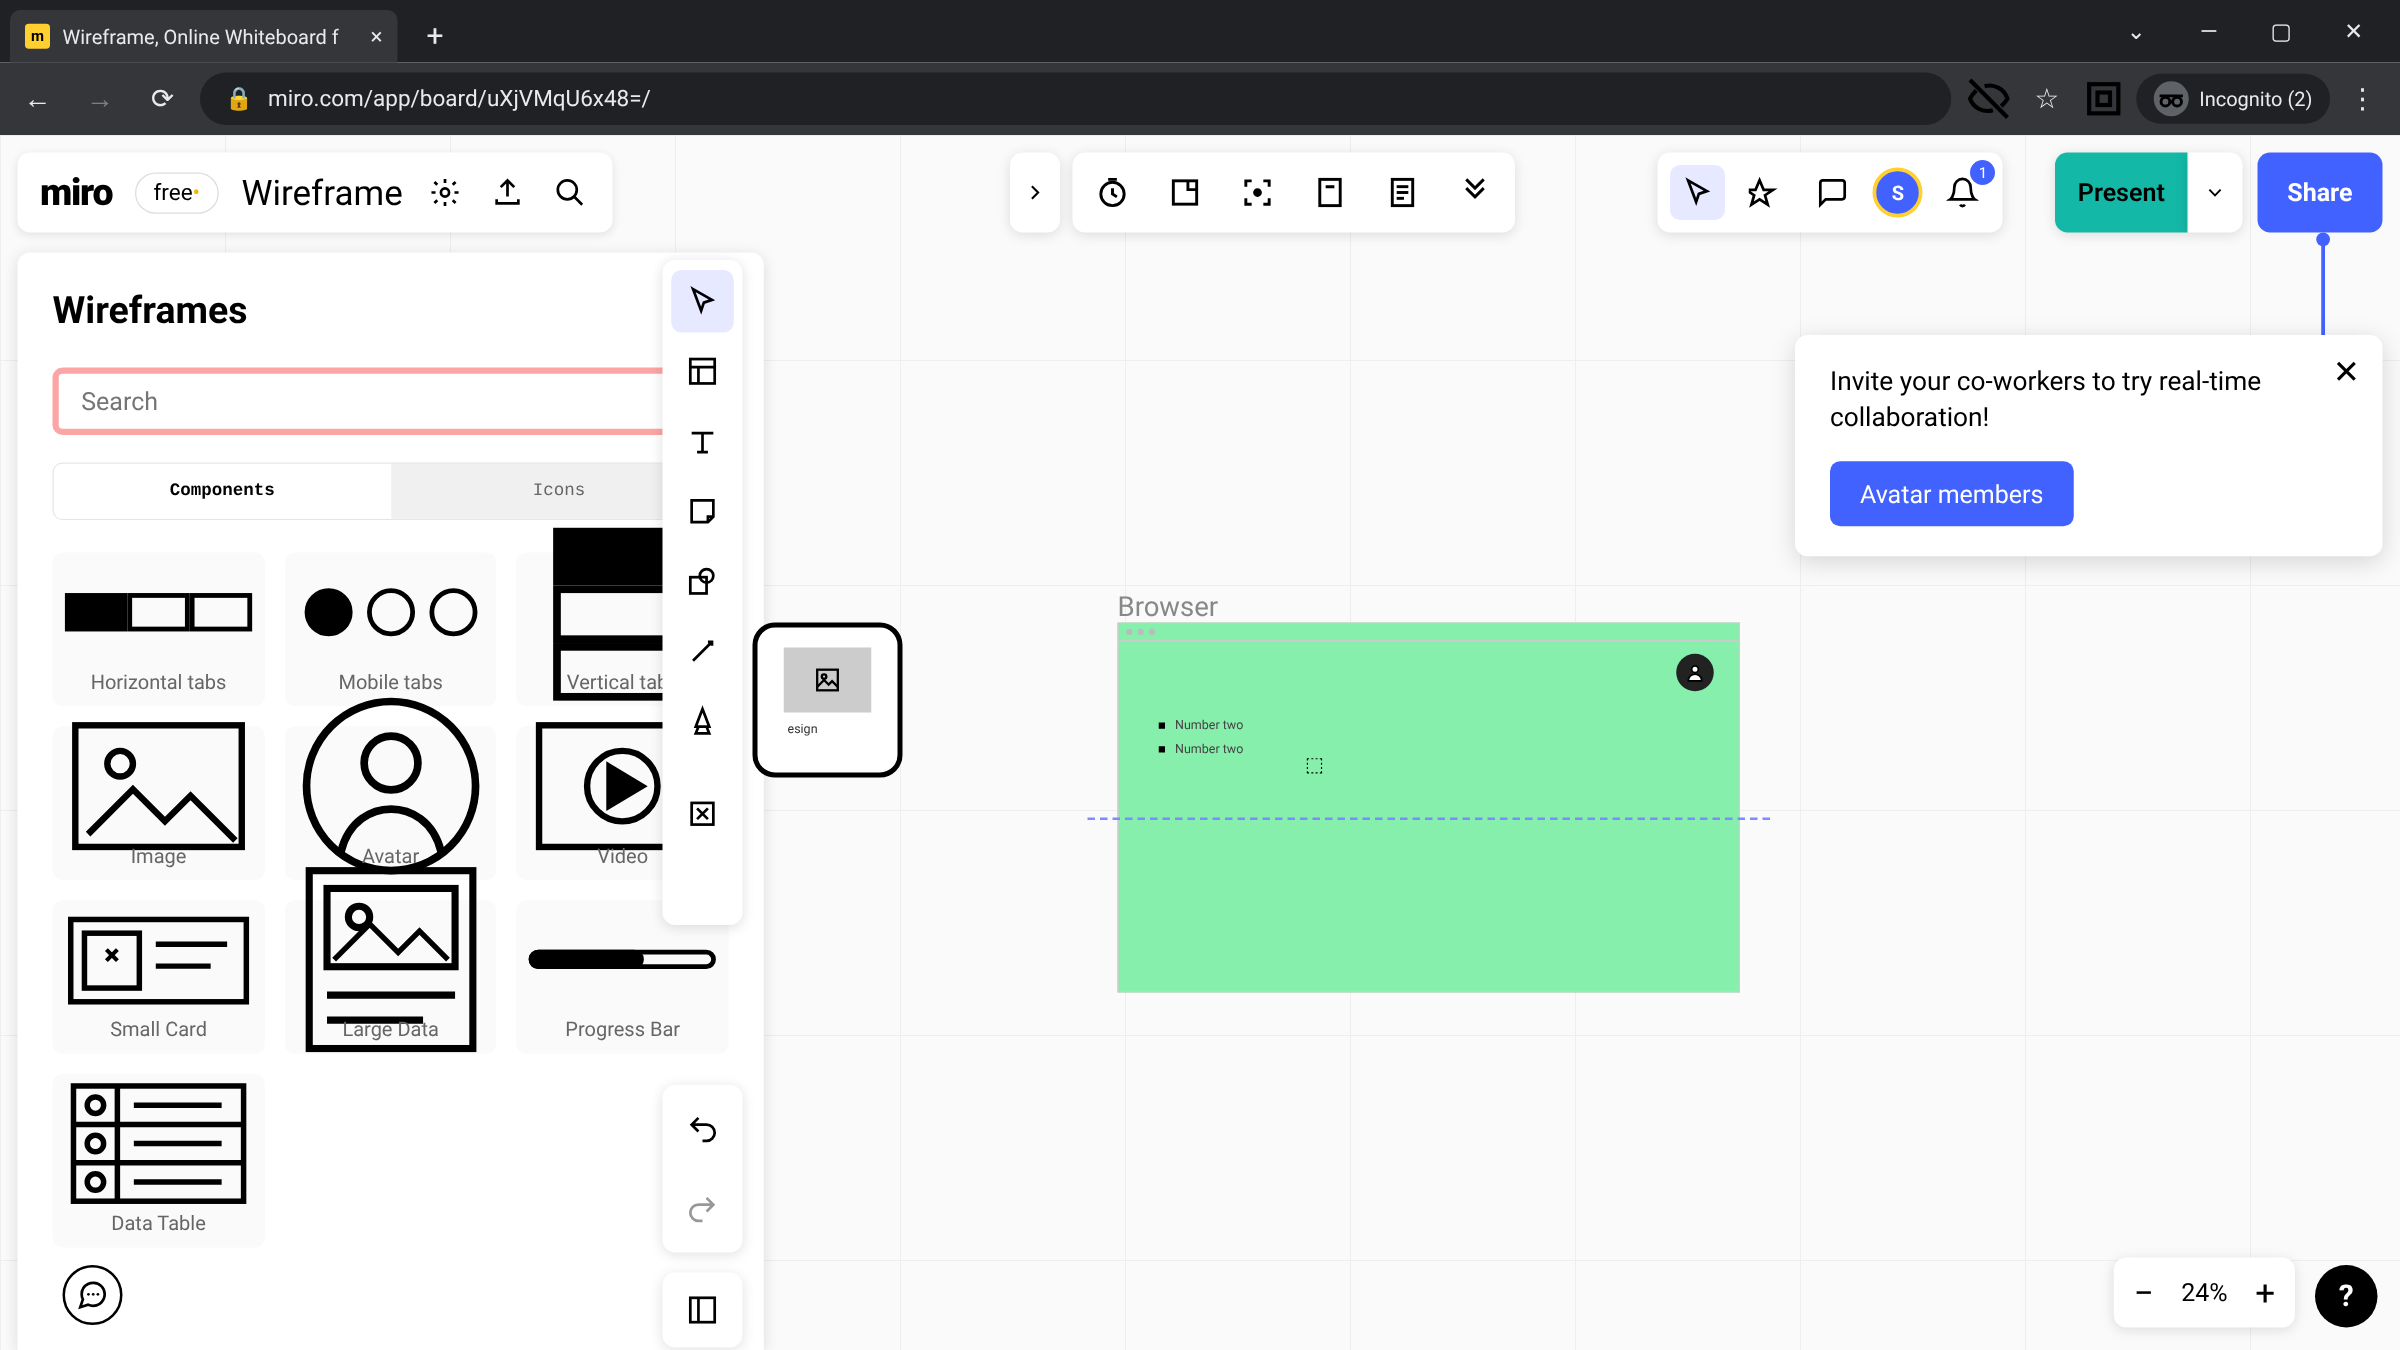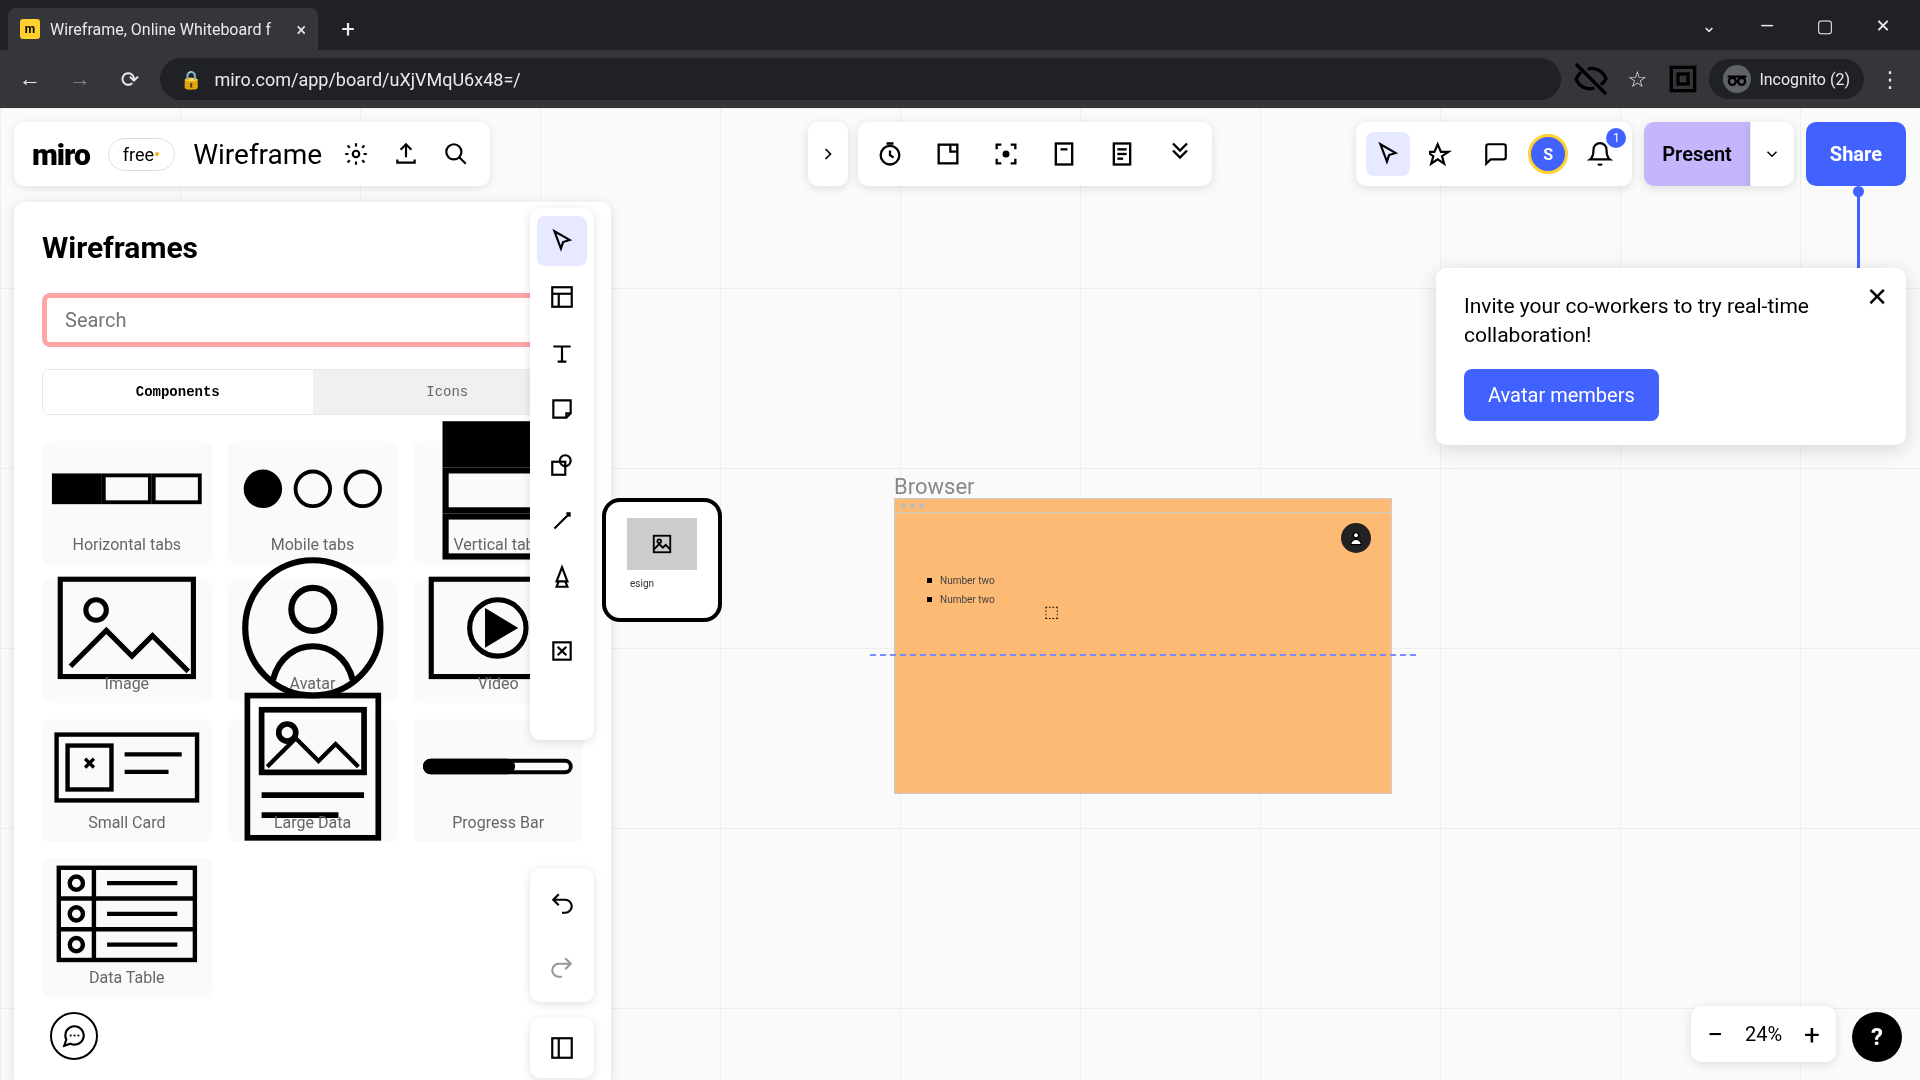--- a/index.html
+++ b/index.html
@@ -70,38 +70,38 @@
 
 
 .top-right { position: absolute; top: 14px; right: 14px; height: 64px; display: flex; align-items: center; gap: 12px; }
 .tr-group { background: #fff; border-radius: 10px; box-shadow: 0 2px 10px rgba(0,0,0,0.12); height: 64px; display: flex; align-items: center; padding: 0 10px; gap: 10px; }
 .tr-btn { width: 44px; height: 44px; display: flex; align-items: center; justify-content: center; cursor: pointer; border-radius: 8px; }
 .tr-btn.active { background: #e6e9ff; }
 .tr-btn svg { width: 26px; height: 26px; }
 .user-avatar { width: 40px; height: 40px; border-radius: 50%; background: #4262ff; color: #fff; display: flex; align-items: center; justify-content: center; font-weight: 700; border: 3px solid #ffd02f; }
 .notif-wrap { position: relative; }
 .notif-badge { position: absolute; top: -4px; right: -4px; background: #4262ff; color: #fff; border-radius: 50%; width: 20px; height: 20px; font-size: 12px; display: flex; align-items: center; justify-content: center; }
-.present-btn { background: #c4b5fd; border: none; font-size: 20px; font-weight: 600; padding: 0 18px; height: 64px; border-radius: 10px 0 0 10px; cursor: pointer; box-shadow: 0 2px 10px rgba(0,0,0,0.12); }
+.present-btn { background: #14b8a6; border: none; font-size: 20px; font-weight: 600; padding: 0 18px; height: 64px; border-radius: 10px 0 0 10px; cursor: pointer; box-shadow: 0 2px 10px rgba(0,0,0,0.12); margin-left: 30px; }
 .present-dd { background: #fff; border: none; width: 44px; height: 64px; border-radius: 0 10px 10px 0; cursor: pointer; box-shadow: 0 2px 10px rgba(0,0,0,0.12); border-left: 1px solid #eee; display: flex; align-items: center; justify-content: center; }
 .share-btn { background: #4262ff; color: #fff; border: none; font-size: 20px; font-weight: 700; padding: 0 24px; height: 64px; border-radius: 10px; cursor: pointer; }
 
 
 .invite-popup { position: absolute; top: 160px; right: 14px; width: 470px; background: #fff; border-radius: 10px; box-shadow: 0 4px 20px rgba(0,0,0,0.15); padding: 24px 28px; }
 .invite-close { position: absolute; top: 14px; right: 18px; font-size: 26px; cursor: pointer; }
 .invite-text { font-size: 21px; line-height: 1.4; margin-bottom: 18px; padding-right: 30px; }
 .invite-btn { background: #4262ff; color: #fff; border: none; font-size: 20px; padding: 14px 24px; border-radius: 8px; cursor: pointer; }
 .invite-pointer { position: absolute; top: 84px; right: 60px; width: 3px; height: 76px; background: #4262ff; }
 .invite-pointer::after { content: ''; position: absolute; top: -6px; left: -4px; width: 11px; height: 11px; background: #4262ff; border-radius: 50%; }
 
 
 .canvas-mobile { position: absolute; top: 390px; left: 602px; width: 120px; height: 124px; border: 4px solid #000; border-radius: 18px; background: #fff; overflow: hidden; }
 .canvas-mobile .pic { width: 70px; height: 52px; background: #ccc; margin: 16px auto 8px; display: flex; align-items: center; justify-content: center; }
 .canvas-mobile .cap { font-size: 10px; text-align: left; padding: 0 24px; color: #333; }
 
-.canvas-browser { position: absolute; top: 390px; left: 894px; width: 498px; height: 296px; background: #fdba74; border: 1px solid #ccc; }
+.canvas-browser { position: absolute; top: 390px; left: 894px; width: 498px; height: 296px; background: #86efac; border: 1px solid #ccc; }
 .cb-header { height: 14px; border-bottom: 1px solid #ccc; display: flex; align-items: center; gap: 4px; padding-left: 6px; }
 .cb-dot { width: 5px; height: 5px; border-radius: 50%; background: #bbb; }
 .cb-avatar { position: absolute; top: 24px; right: 20px; width: 30px; height: 30px; border-radius: 50%; background: #222; display: flex; align-items: center; justify-content: center; }
 .cb-avatar svg { width: 16px; height: 16px; fill: #fff; }
 .cb-list { position: absolute; top: 76px; left: 32px; font-size: 10px; color: #444; }
 .cb-list div { display: flex; align-items: center; gap: 8px; margin-bottom: 8px; }
 .cb-list .bullet { width: 5px; height: 5px; background: #000; }
 .canvas-label-browser { position: absolute; top: 366px; left: 894px; font-size: 22px; color: #888; }
 .cb-guide-outer { position: absolute; top: 546px; left: 870px; width: 546px; border-top: 2px dashed #7a8cff; z-index: 1; }
 

